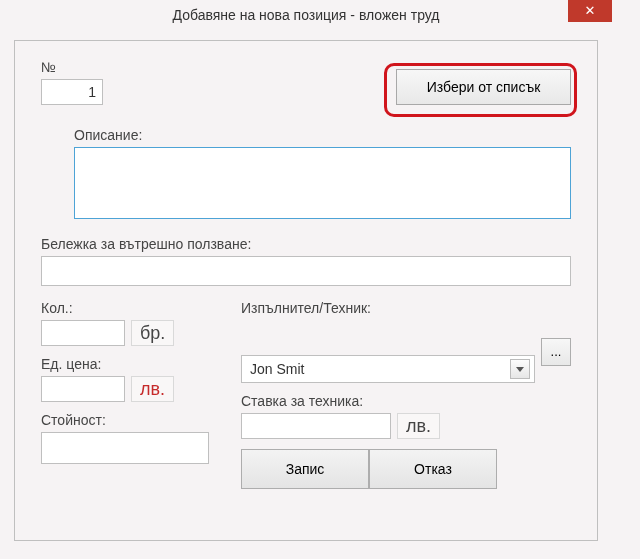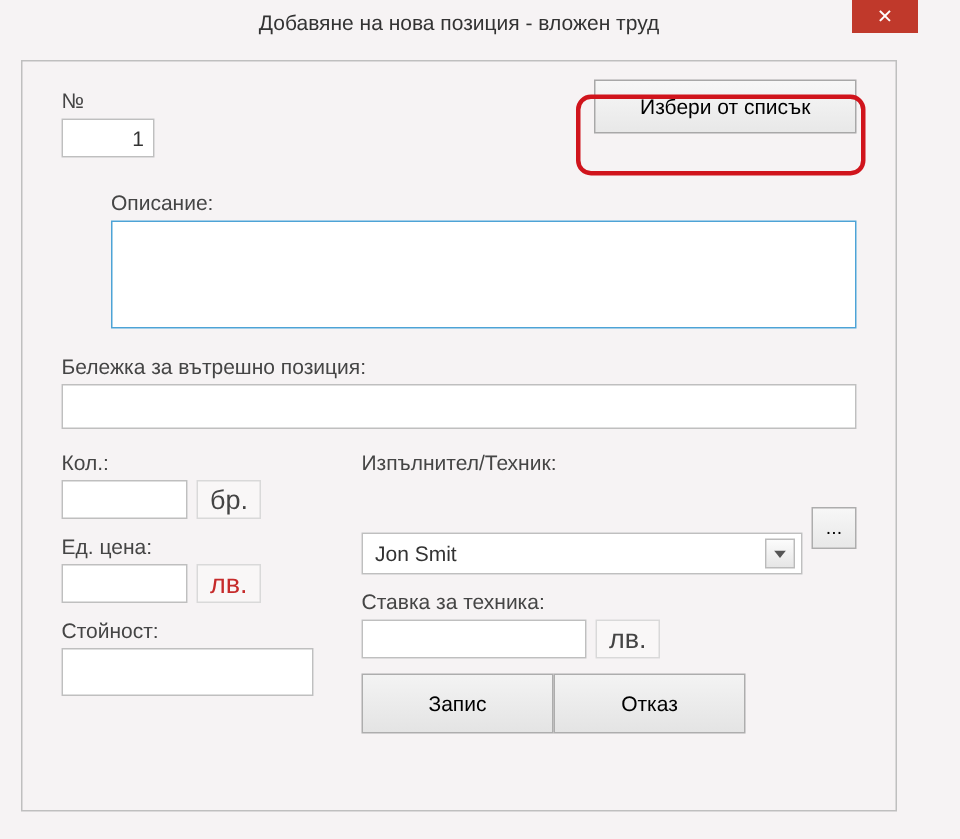--- a/index.html
+++ b/index.html
@@ -65,21 +65,21 @@
     color: #333;
   }
   .num-input {
     width: 62px;
     height: 26px;
     text-align: right;
   }
   .big-btn {
     position: absolute;
     right: 26px;
-    top: 12px;
+    top: 28px;
     width: 175px;
     height: 36px;
     background: linear-gradient(#f7f7f7,#e8e8e8);
     border: 1px solid #a8a8a8;
     font-size: 14px;
     cursor: pointer;
   }
   .highlight-ring {
     position: absolute;
     right: 20px;
@@ -203,21 +203,21 @@
 
     <button class="big-btn">Избери от списък</button>
     <div class="highlight-ring"></div>
 
     <div class="row" style="margin-top:22px;padding-left:33px;">
       <div class="label">Описание:</div>
       <textarea class="description" style=""></textarea>
     </div>
 
     <div class="row" style="margin-top:14px;">
-      <div class="label">Бележка за вътрешно позиция:</div>
+      <div class="label">Бележка за вътрешно ползване:</div>
       <input type="text" class="note" value="" style="">
     </div>
 
     <div class="grid">
       <div class="col-left">
 
         <div class="label">Кол.:</div>
         <div class="inline">
           <input type="text" class="small-input" value="" style="">
           <span class="suffix">бр.</span>

